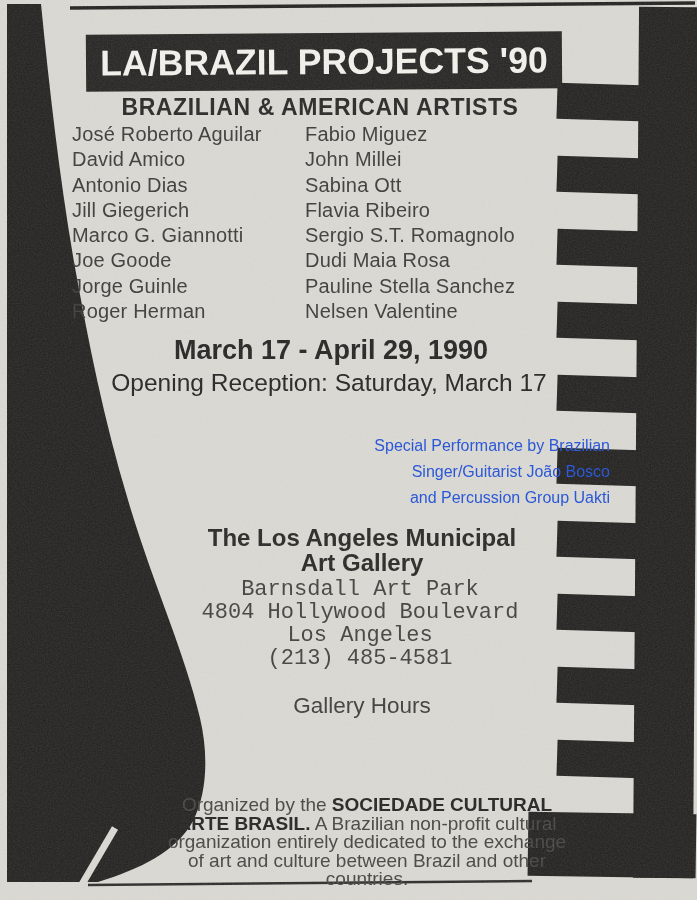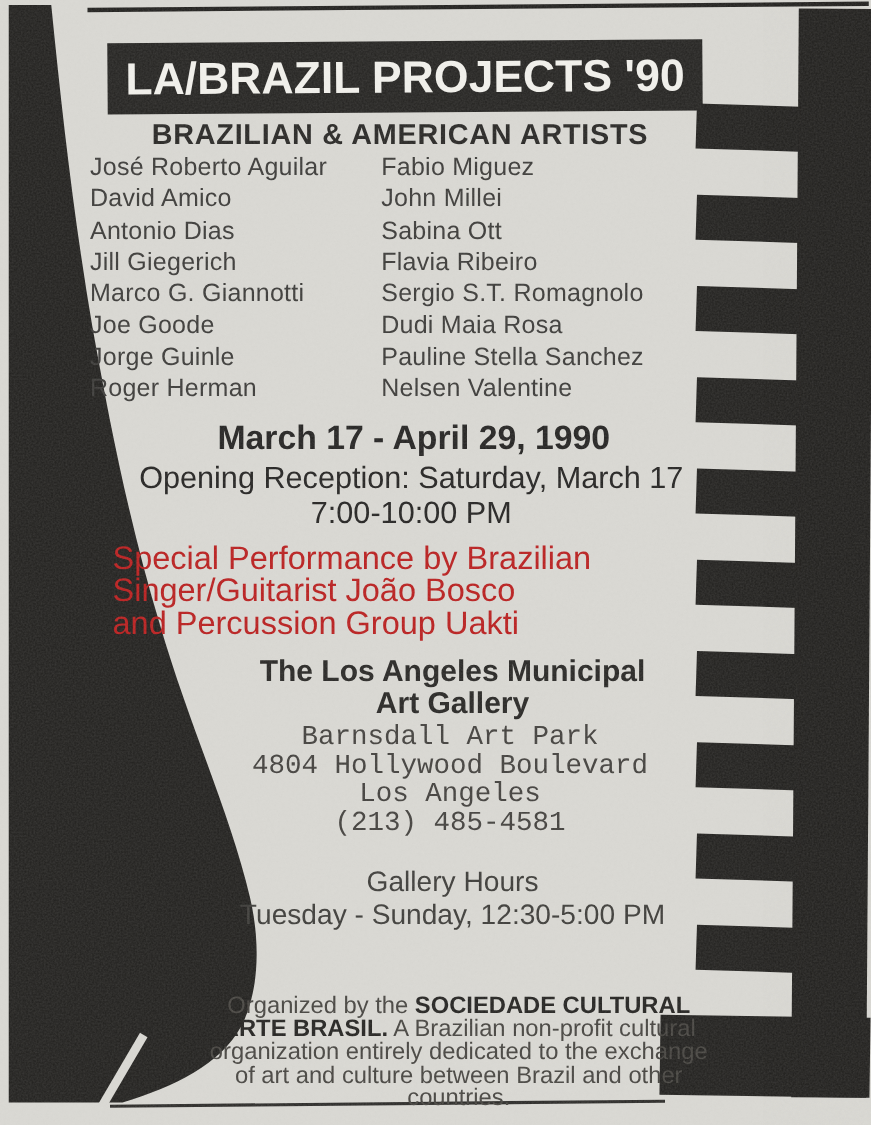--- a/index.html
+++ b/index.html
@@ -31,22 +31,22 @@
   }
   .dates{
     left:60px; top:335px; width:542px; text-align:center;
     font-size:27px; font-weight:bold; color:#222120;
   }
   .reception{
     left:60px; top:369px; width:538px; text-align:center;
     font-size:24.5px; font-weight:normal; line-height:28px; color:#222120;
   }
   .performance{
-    left:90px; top:433px; width:520px; text-align:left;
-    font-size:26px; line-height:26px; color:#b91c1c;
+    left:90px; top:433px; width:520px; text-align:right;
+    font-size:16px; line-height:26px; color:#1d4ed8;
   }
   .venue{
     left:102px; top:525px; width:520px; text-align:center;
     font-size:24px; font-weight:bold; line-height:25px; color:#262523;
   }
   .address{
     left:100px; top:578px; width:520px; text-align:center;
     font-size:22px; line-height:23px; color:#413f3c;font-family:Liberation Mono, monospace;
   }
   .hours{
@@ -121,21 +121,20 @@
     <div>Jorge Guinle</div>
     <div>Pauline Stella Sanchez</div>
     <div>Roger Herman</div>
     <div>Nelsen Valentine</div>
   </div>
 
   <div class="layer dates">March 17 - April 29, 1990</div>
 
   <div class="layer reception">
     <div>Opening Reception: Saturday, March 17</div>
-    <div>7:00-10:00 PM</div>
   </div>
 
   <div class="layer performance">
     <div>Special Performance by Brazilian</div>
     <div>Singer/Guitarist João Bosco</div>
     <div>and Percussion Group Uakti</div>
   </div>
 
   <div class="layer venue">
     <div>The Los Angeles Municipal</div>
@@ -144,21 +143,20 @@
 
   <div class="layer address">
     <div>Barnsdall Art Park</div>
     <div>4804 Hollywood Boulevard</div>
     <div>Los Angeles</div>
     <div>(213) 485-4581</div>
   </div>
 
   <div class="layer hours">
     <div>Gallery Hours</div>
-    <div>Tuesday - Sunday, 12:30-5:00 PM</div>
   </div>
 
   <div class="layer footer">
     <span>Organized by the </span><b>SOCIEDADE CULTURAL ARTE BRASIL.</b><span> A Brazilian non-profit cultural organization entirely dedicated to the exchange of art and culture between Brazil and other countries.</span>
   </div>
 
   <svg class="grain-layer" width="697" height="900" viewBox="0 0 697 900">
     <defs>
       <filter id="grainLight" x="0" y="0" width="100%" height="100%">
         <feTurbulence type="fractalNoise" baseFrequency="0.7" numOctaves="2" seed="7"></feTurbulence>

